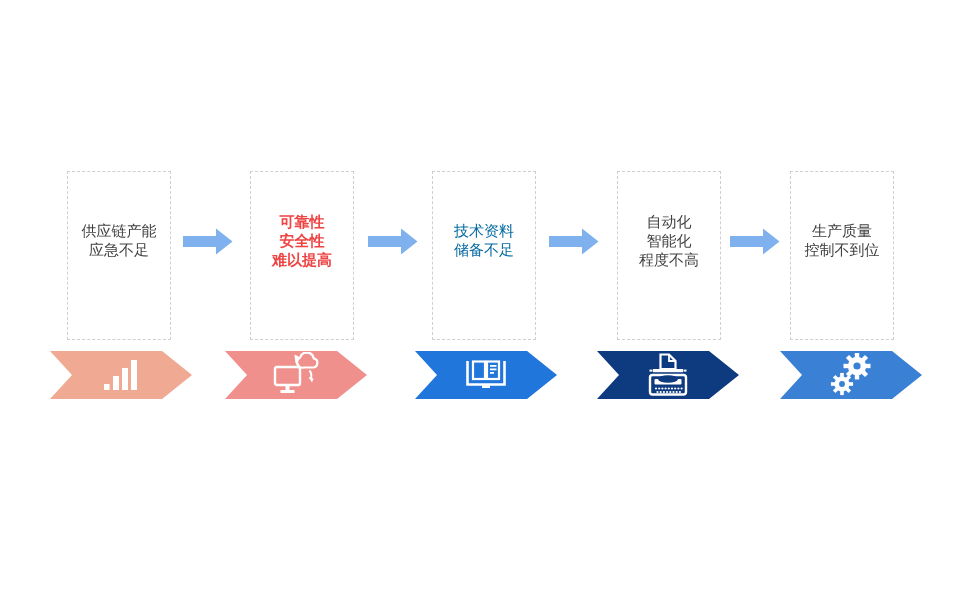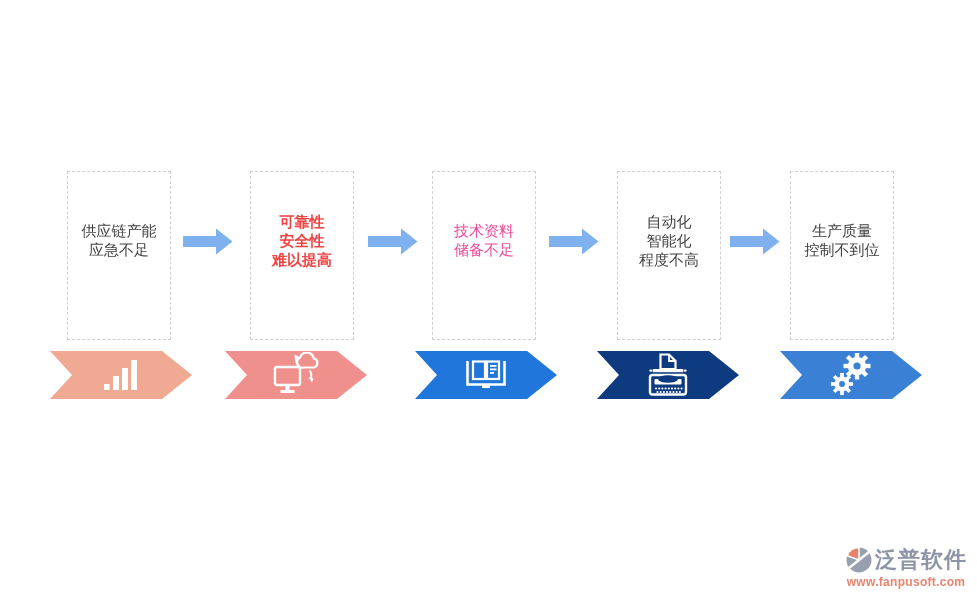--- a/index.html
+++ b/index.html
@@ -31,21 +31,21 @@
 </head>
 <body>
 
 <div class="canvas">
 
   <div class="step-box b1" style="border-color: rgb(207, 207, 207); color: rgb(63, 63, 63);">供应链产能
 应急不足</div>
   <div class="step-box b2" style="border-color: rgb(207, 207, 207); color: #ef4444; font-weight: bold;">可靠性
 安全性
 难以提高</div>
-  <div class="step-box b3" style="border-color: rgb(207, 207, 207); color: #ec4899;">技术资料
+  <div class="step-box b3" style="border-color: rgb(207, 207, 207); color: #0369a1;">技术资料
 储备不足</div>
   <div class="step-box b5" style="border-color: rgb(207, 207, 207); color: rgb(63, 63, 63);">生产质量
 控制不到位</div>
   <div class="step-box b4" style="border-color: rgb(207, 207, 207); color: rgb(63, 63, 63);">自动化
 智能化
 程度不高</div>
 
   <div class="flow-arrow a1" style="color: rgb(127, 177, 238);">
     <svg width="50" height="27" viewBox="0 0 50 27">
         <polygon points="0,8 33,8 33,0.5 49.5,13.5 33,26.5 33,19 0,19" fill="currentColor"></polygon>
@@ -155,25 +155,14 @@
         <rect x="-2.2" y="-13.5" width="4.4" height="7" transform="rotate(180)"></rect>
         <rect x="-2.2" y="-13.5" width="4.4" height="7" transform="rotate(225)"></rect>
         <rect x="-2.2" y="-13.5" width="4.4" height="7" transform="rotate(270)"></rect>
         <rect x="-2.2" y="-13.5" width="4.4" height="7" transform="rotate(315)"></rect>
         <circle r="9.2" fill="#fff"></circle>
         <circle r="3.6" fill="currentColor"></circle>
       </g>
     </svg>
   </div>
 
-  <div class="watermark">
-    <div class="brand-row">
-      <svg width="28" height="28" viewBox="0 0 28 28">
-        <circle cx="14" cy="14" r="12.5" style="fill: rgb(152, 160, 176);"></circle>
-        <path d="M14,14 L14,1.5 A12.5,12.5 0 0 0 2.2,9.8 Z" stroke="#fff" stroke-width="1.5" style="fill: rgb(232, 131, 107);"></path>
-        <path d="M4,22 L24,6" stroke="#fff" stroke-width="2.5" fill="none"></path>
-      </svg>
-      <span class="brand-text" style="color: rgb(141, 149, 165);">泛普软件</span>
-    </div>
-    <div class="url-text" style="color: rgb(232, 132, 110);">www.fanpusoft.com</div>
-  </div>
 
 </div>
 
 </body></html>

